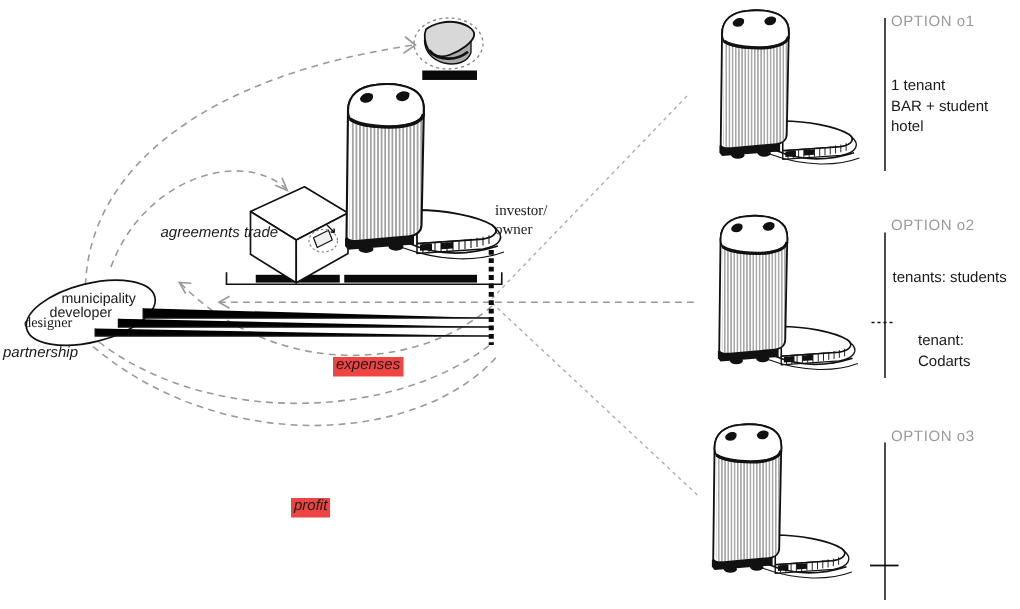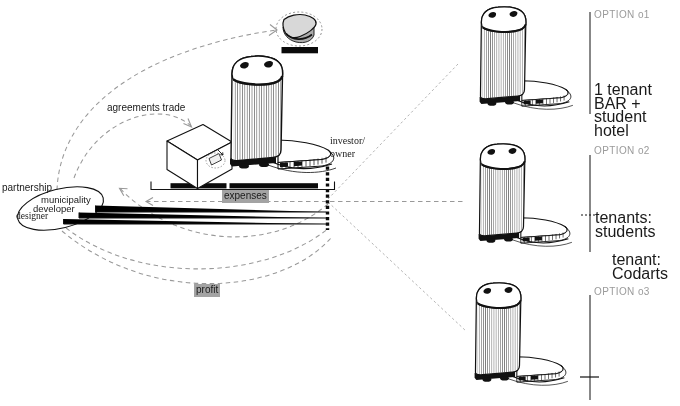--- a/index.html
+++ b/index.html
@@ -1,24 +1,24 @@
 <!DOCTYPE html>
 <html><head>
 <meta charset="utf-8">
 <style>
   html,body{margin:0;padding:0;background:#fff;}
   .stage{position:relative;width:680px;height:406px;background:#fff;overflow:hidden;
          font-family:"Liberation Sans",sans-serif;color:#1a1a1a;}
   .stage svg{position:absolute;left:0;top:0;}
   .lbl{position:absolute;font-size:10px;line-height:12.5px;white-space:pre-line;color:#1a1a1a;}
-  .it{}
-  .bg{background:#a3a3a3;padding:0 2px;}
+  .it{font-style:italic;margin-top:48px;}
+  .bg{background:#ef4444;padding:0 2px;}
   .member{position:absolute;font-size:9.5px;line-height:9.5px;}
   .opt-title{position:absolute;font-size:10px;letter-spacing:.4px;color:#9a9a9a;text-align:right;}
-  .opt-text{position:absolute;font-size:16px;line-height:13.5px;white-space:pre-line;margin-top:32px;}
+  .opt-text{position:absolute;font-size:10px;line-height:13.5px;white-space:pre-line;}
 </style>
 </head>
 <body>
 
 <div class="stage">
 
   <svg width="680" height="406" viewBox="0 0 680 406">
     <defs>
       <pattern id="hatch" width="2.4" height="6" patternUnits="userSpaceOnUse">
         <path d="M1.2,0 V6" stroke="#2a2a2a" stroke-width="0.55"></path>

